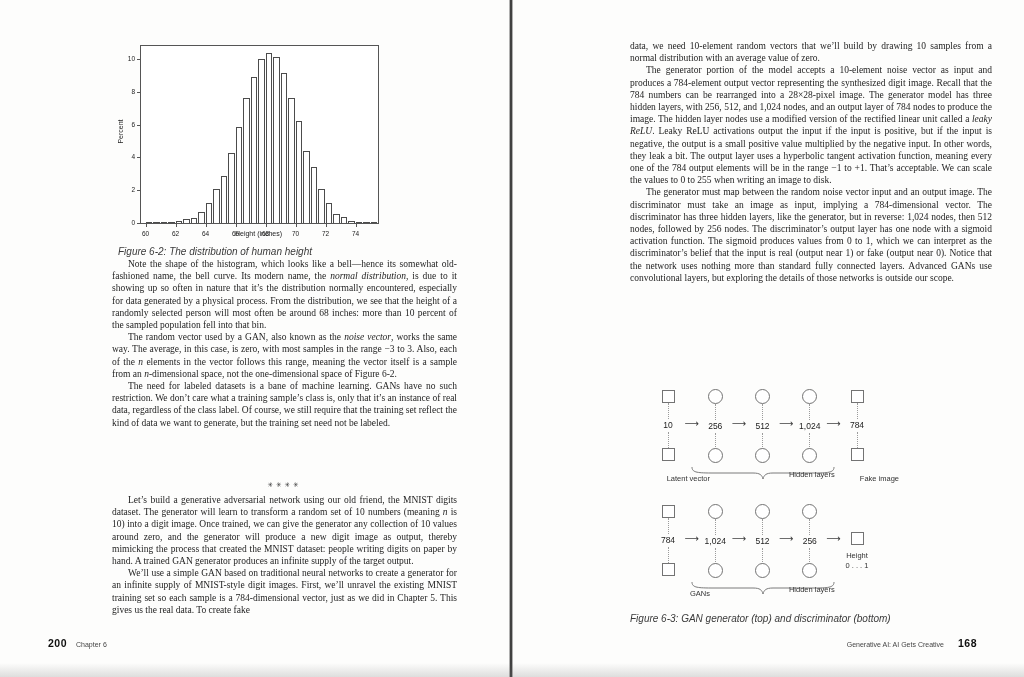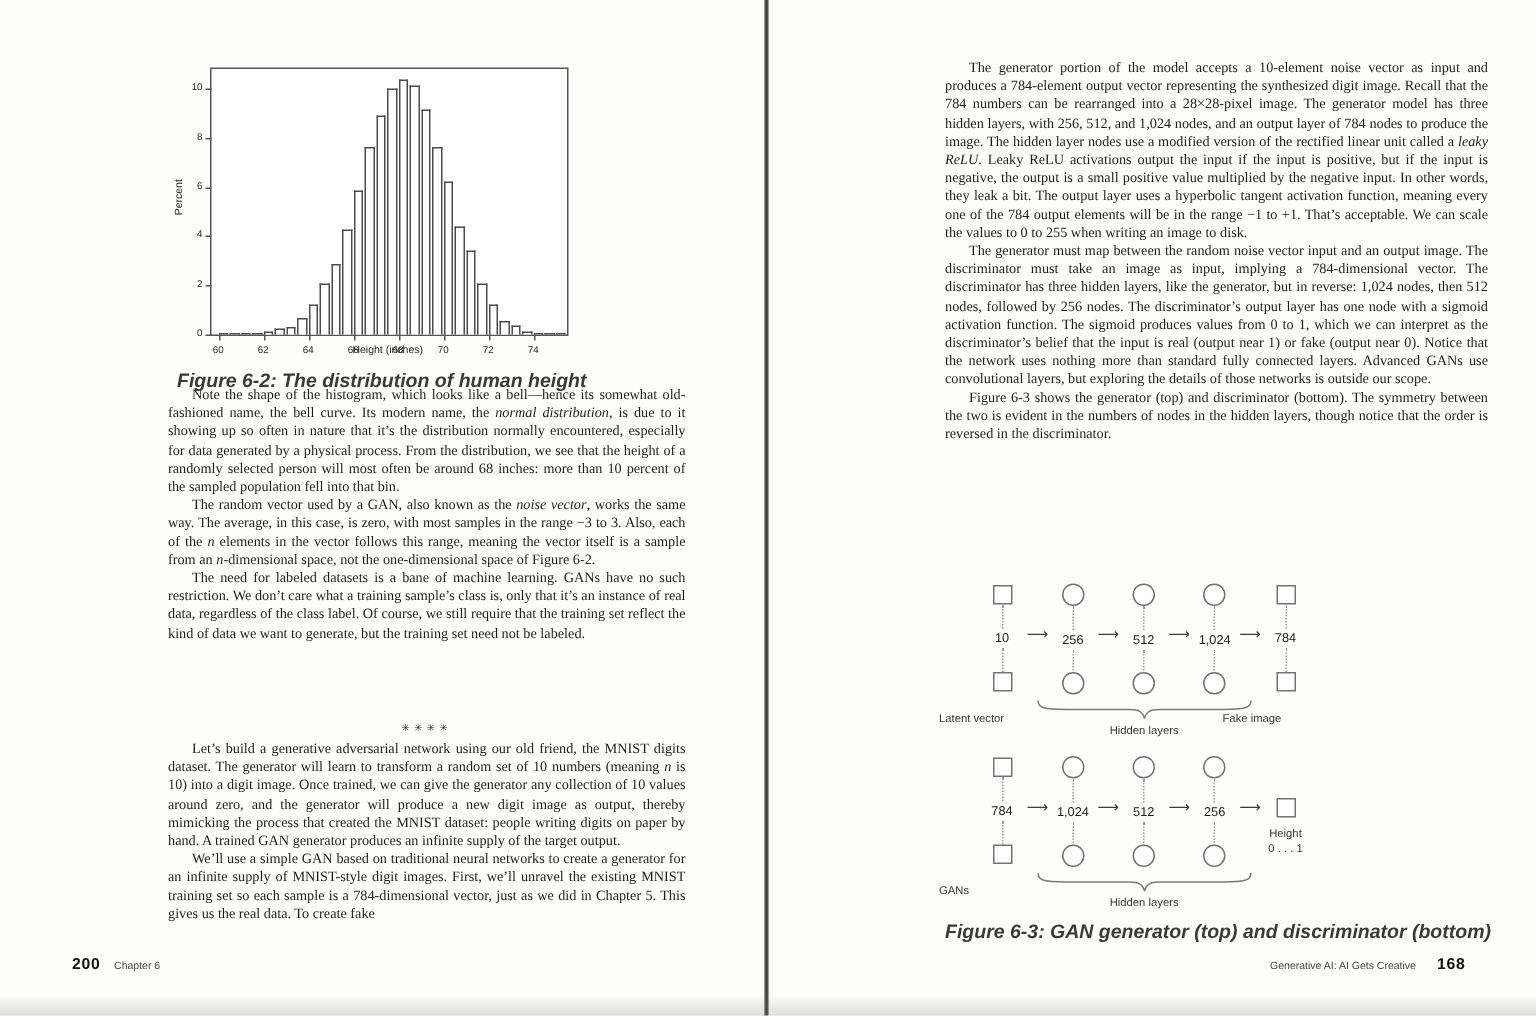--- a/index.html
+++ b/index.html
@@ -19,21 +19,21 @@
     background:linear-gradient(rgba(110,110,110,0),rgba(110,110,110,.22));
   }
   .body-text{
     position:absolute;text-align:justify;font-size:9.5px;line-height:12.2px;
     color:#1d1d1d;
   }
   .body-text p{margin:0;text-indent:16px}
   .body-text p.noindent{text-indent:0}
   .fig-caption{
     position:absolute;font-family:"Liberation Sans",sans-serif;font-style:italic;
-    font-size:13px;color:#3a3a3a;font-weight:bold;
+    font-size:10px;color:#3a3a3a;
   }
   .separator{
     position:absolute;text-align:center;font-family:"DejaVu Sans",sans-serif;
     font-size:6.5px;letter-spacing:3px;color:#2a2a2a;
   }
   .footer{position:absolute;font-family:"Liberation Sans",sans-serif;display:flex;align-items:baseline}
   .pagenum{font-weight:bold;font-size:10.5px;color:#0f0f0f;letter-spacing:.5px}
   .running{font-size:7px;color:#454545}
   
   .plot{position:absolute;left:140px;top:45px;width:237px;height:177px;border:1px solid #555;background:#fff}
@@ -46,23 +46,23 @@
   .ylabel{position:absolute;left:95px;top:128px;width:50px;text-align:center;transform:rotate(-90deg);font-family:"Liberation Sans",sans-serif;font-size:7px;color:#222}
   
   .fig63{position:absolute;left:0;top:0;width:511px;height:677px;pointer-events:none}
   .net-row{position:absolute;left:0;width:511px;height:112px}
   .net-col{position:absolute;top:0;width:44px;display:flex;flex-direction:column;align-items:center}
   .shape-square{width:13px;height:13px;border:1px solid #737373;background:#fff;box-sizing:border-box}
   .shape-circle{width:15px;height:15px;margin-top:-1px;border:1px solid #737373;border-radius:50%;background:#fff;box-sizing:border-box}
   .vdots{height:16px;width:0;border-left:1px dotted #9b9b9b}
   .net-value{height:13px;line-height:13px;font-family:"Liberation Sans",sans-serif;font-size:8.5px;color:#1b1b1b}
   .net-arrow{position:absolute;top:27px;width:30px;text-align:center;font-family:"DejaVu Sans",sans-serif;font-size:10px;color:#3c3c3c;line-height:13px}
-  .net-label{position:absolute;top:84px;width:84px;text-align:left;font-family:"Liberation Sans",sans-serif;font-size:7.5px;color:#333}
+  .net-label{position:absolute;top:84px;width:84px;text-align:right;font-family:"Liberation Sans",sans-serif;font-size:7.5px;color:#333}
   .brace{position:absolute;top:76px}
-  .brace-label{position:absolute;top:92px;width:144px;text-align:center;font-family:"Liberation Sans",sans-serif;font-size:7.5px;color:#333}
+  .brace-label{position:absolute;top:80px;width:144px;text-align:right;font-family:"Liberation Sans",sans-serif;font-size:7.5px;color:#333}
   .out-label{position:absolute;width:60px;text-align:center;font-family:"Liberation Sans",sans-serif;font-size:7.5px;color:#333}
 </style>
 </head>
 <body>
 
 <div class="page left">
   <div>
     <div class="ylabel">Percent</div>
     <div class="plot">
         <div class="bar" style="left: 4.5px; width: 6.9px; height: 0.5px;"></div>
@@ -141,23 +141,23 @@
   <div class="footer" style="left:48px;top:637px;gap:9px">
     <span class="pagenum">200</span>
     <span class="running">Chapter 6</span>
   </div>
 </div>
 
 <div class="gutter"></div>
 
 <div class="page right">
   <div class="body-text" style="left:117px;top:40px;width:362px">
+      <p class="noindent"><span>data, we need 10-element random vectors that we’ll build by drawing 10 samples from a normal distribution with an average value of zero.</span></p>
       <p><span>The generator portion of the model accepts a 10-element noise vector as input and produces a 784-element output vector representing the synthesized digit image. Recall that the 784 numbers can be rearranged into a 28×28-pixel image. The generator model has three hidden layers, with 256, 512, and 1,024 nodes, and an output layer of 784 nodes to produce the image. The hidden layer nodes use a modified version of the rectified linear unit called a </span><span style="font-style: italic;">leaky ReLU</span><span>. Leaky ReLU activations output the input if the input is positive, but if the input is negative, the output is a small positive value multiplied by the negative input. In other words, they leak a bit. The output layer uses a hyperbolic tangent activation function, meaning every one of the 784 output elements will be in the range −1 to +1. That’s acceptable. We can scale the values to 0 to 255 when writing an image to disk.</span></p>
       <p><span>The generator must map between the random noise vector input and an output image. The discriminator must take an image as input, implying a 784-dimensional vector. The discriminator has three hidden layers, like the generator, but in reverse: 1,024 nodes, then 512 nodes, followed by 256 nodes. The discriminator’s output layer has one node with a sigmoid activation function. The sigmoid produces values from 0 to 1, which we can interpret as the discriminator’s belief that the input is real (output near 1) or fake (output near 0). Notice that the network uses nothing more than standard fully connected layers. Advanced GANs use convolutional layers, but exploring the details of those networks is outside our scope.</span></p>
-      <p><span>Figure 6-3 shows the generator (top) and discriminator (bottom). The symmetry between the two is evident in the numbers of nodes in the hidden layers, though notice that the order is reversed in the discriminator.</span></p>
     </div>
   <div class="fig63" id="fig63">
       <div class="net-row" style="top: 390px;">
         <div class="net-col" style="left: 133px;">
           <div class="shape-square"></div>
           <div class="vdots"></div>
           <div class="net-value">10</div>
           <div class="vdots"></div>
           <div class="shape-square"></div>
         </div>

